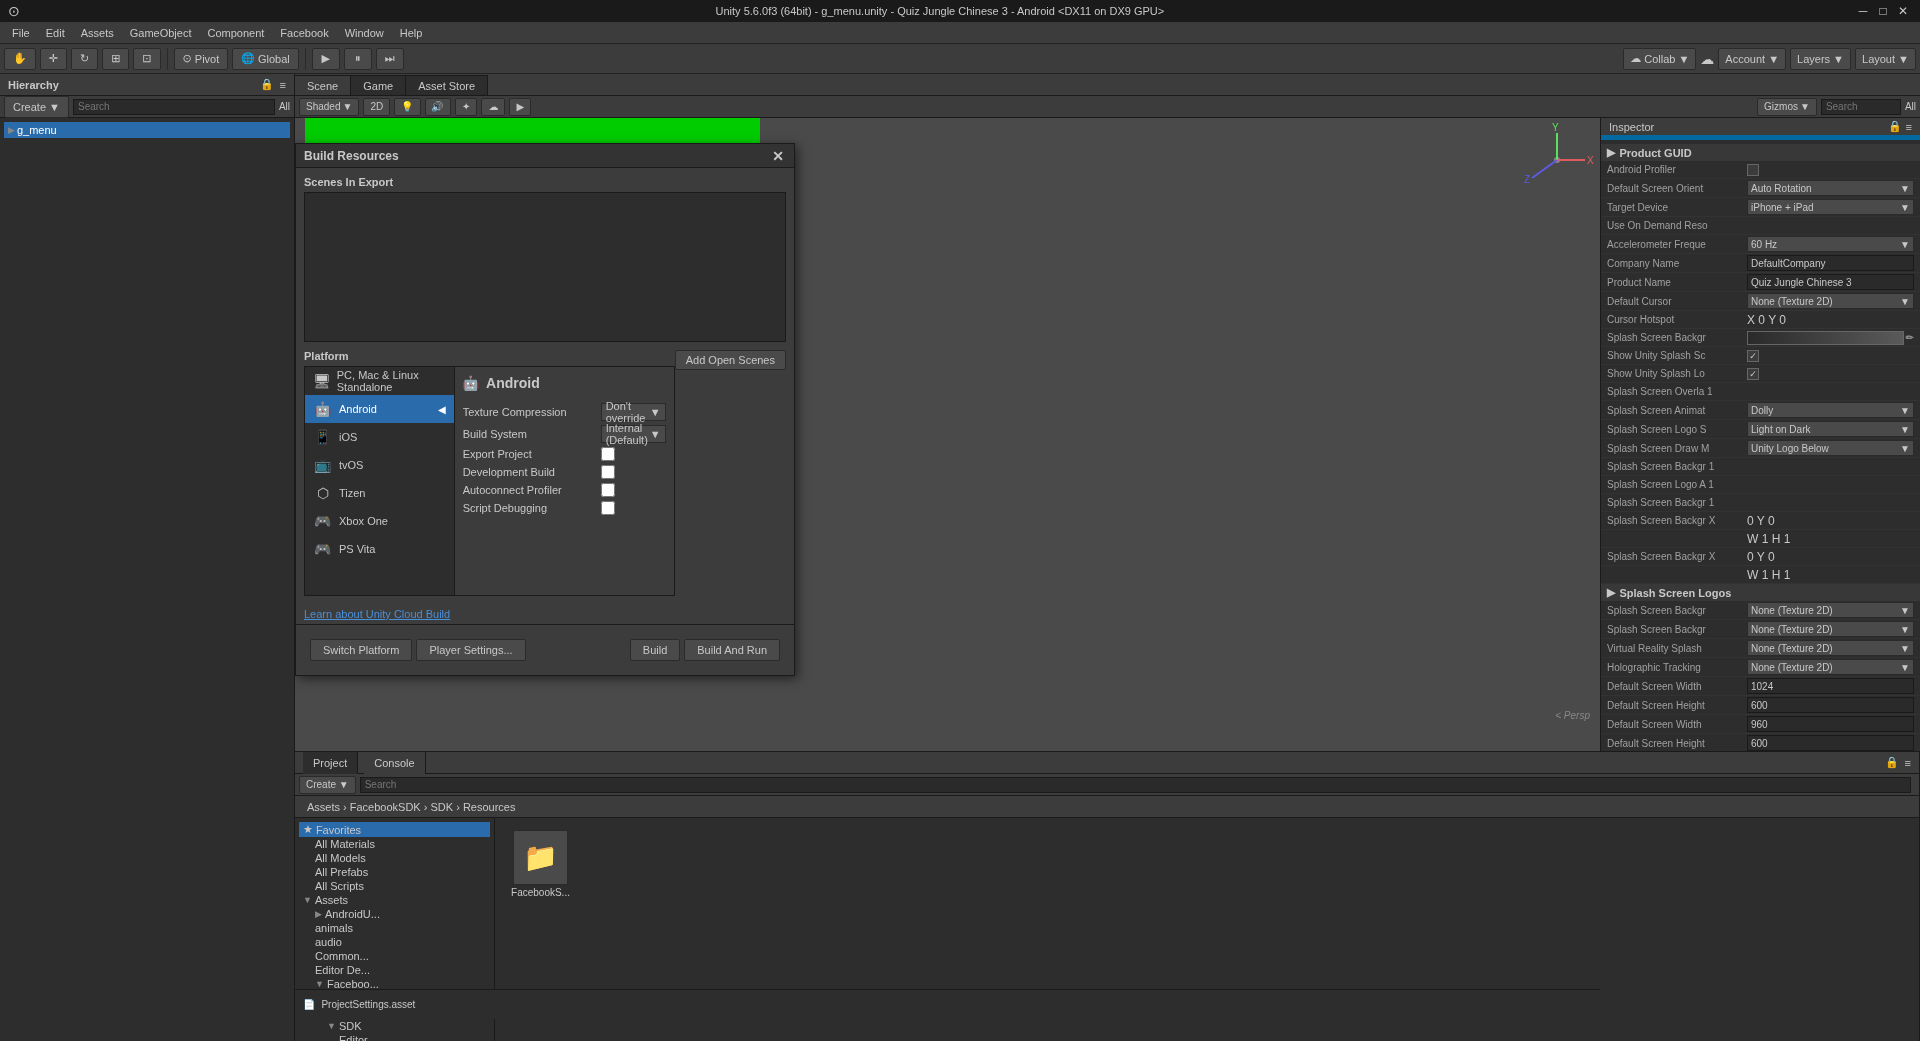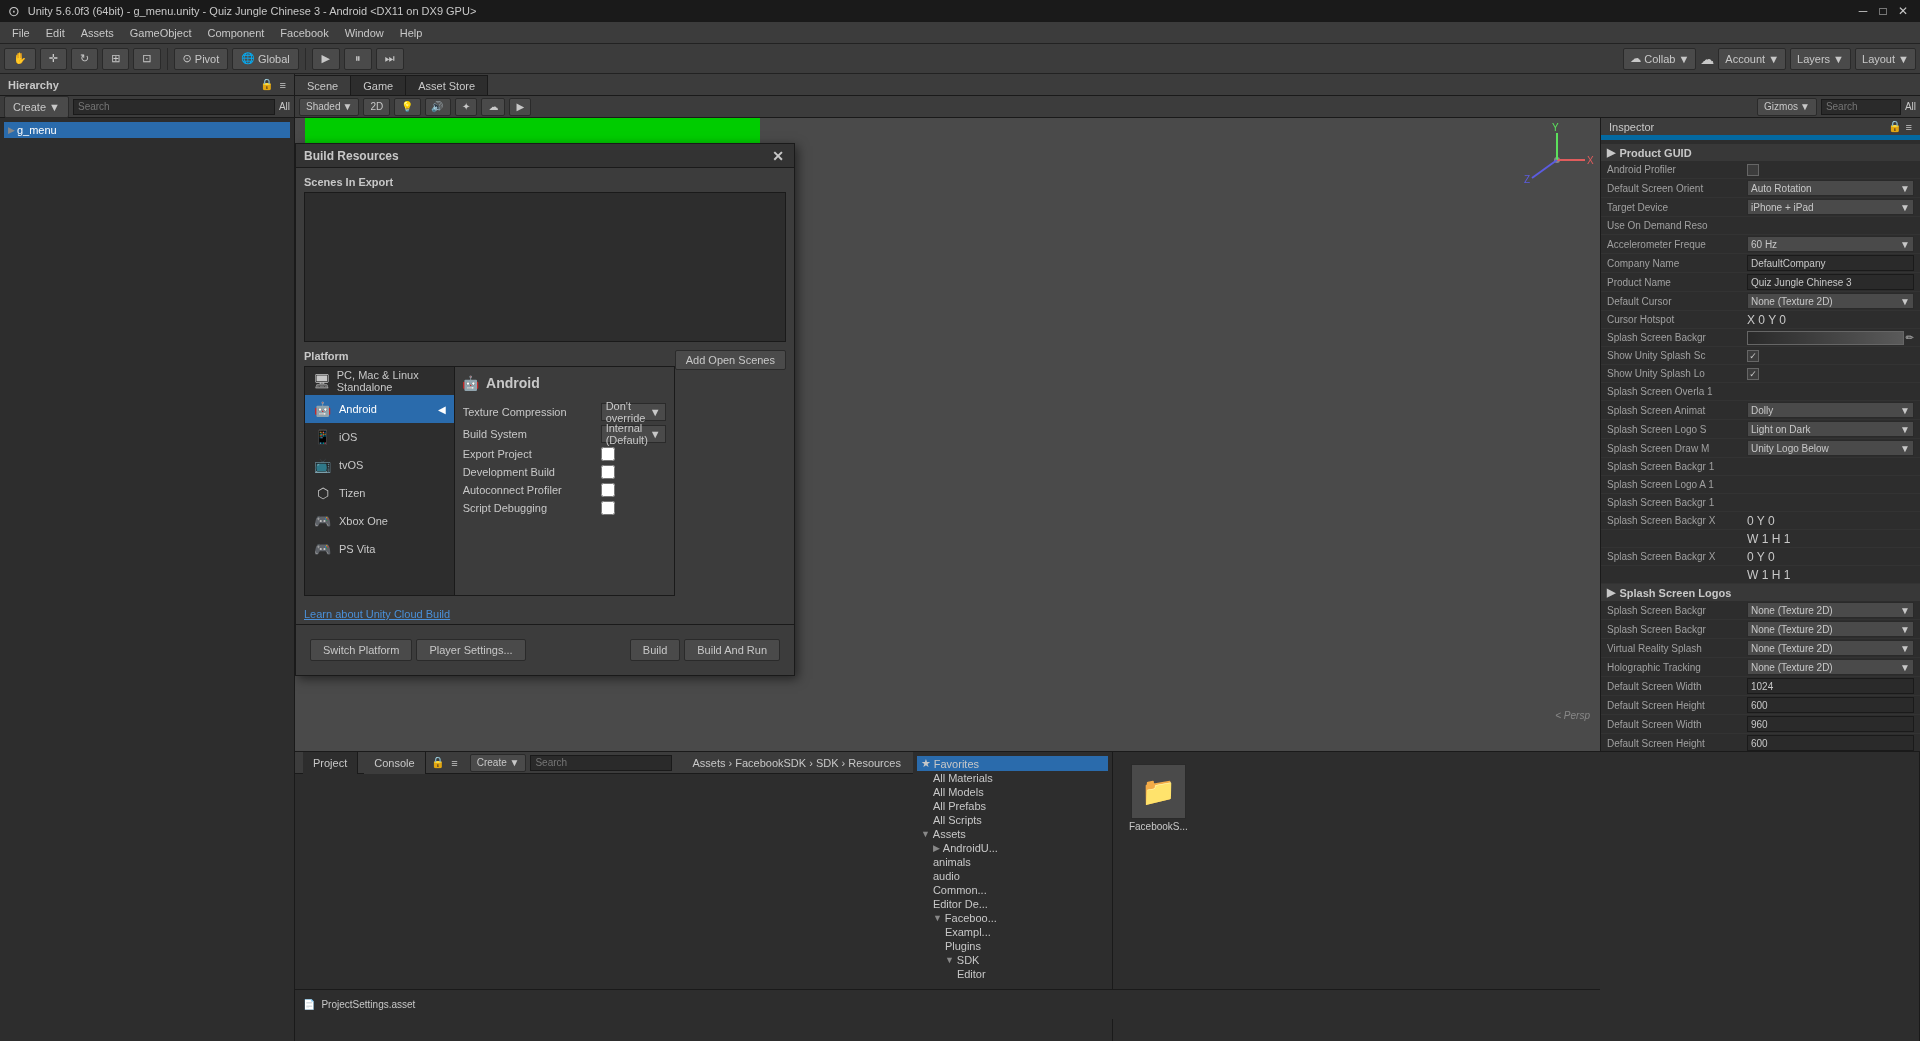--- a/index.html
+++ b/index.html
@@ -18,21 +18,21 @@
       background: #1a1a1a;
       height: 22px;
       display: flex;
       align-items: center;
       padding: 0 8px;
       color: #c8c8c8;
       font-size: 11px;
     }
     #title-text {
       flex: 1;
-      text-align: left;
+      text-align: center;
     }
     .title-btn {
       width: 18px;
       height: 18px;
       display: inline-flex;
       align-items: center;
       justify-content: center;
       cursor: pointer;
       color: #c8c8c8;
       font-size: 12px;
@@ -371,21 +371,21 @@
     #bottom-panels {
       height: 290px;
       display: flex;
       border-top: 1px solid #1a1a1a;
     }
     #project-panel {
       flex: 1;
       background: #2d2d2d;
       border-right: 1px solid #1a1a1a;
       display: flex;
-      flex-direction: row;
+      flex-direction: column;
     }
     .bottom-panel-header {
       background: #3c3c3c;
       height: 22px;
       display: flex;
       align-items: center;
       padding: 0 8px;
       border-bottom: 1px solid #1a1a1a;
       gap: 6px;
     }

